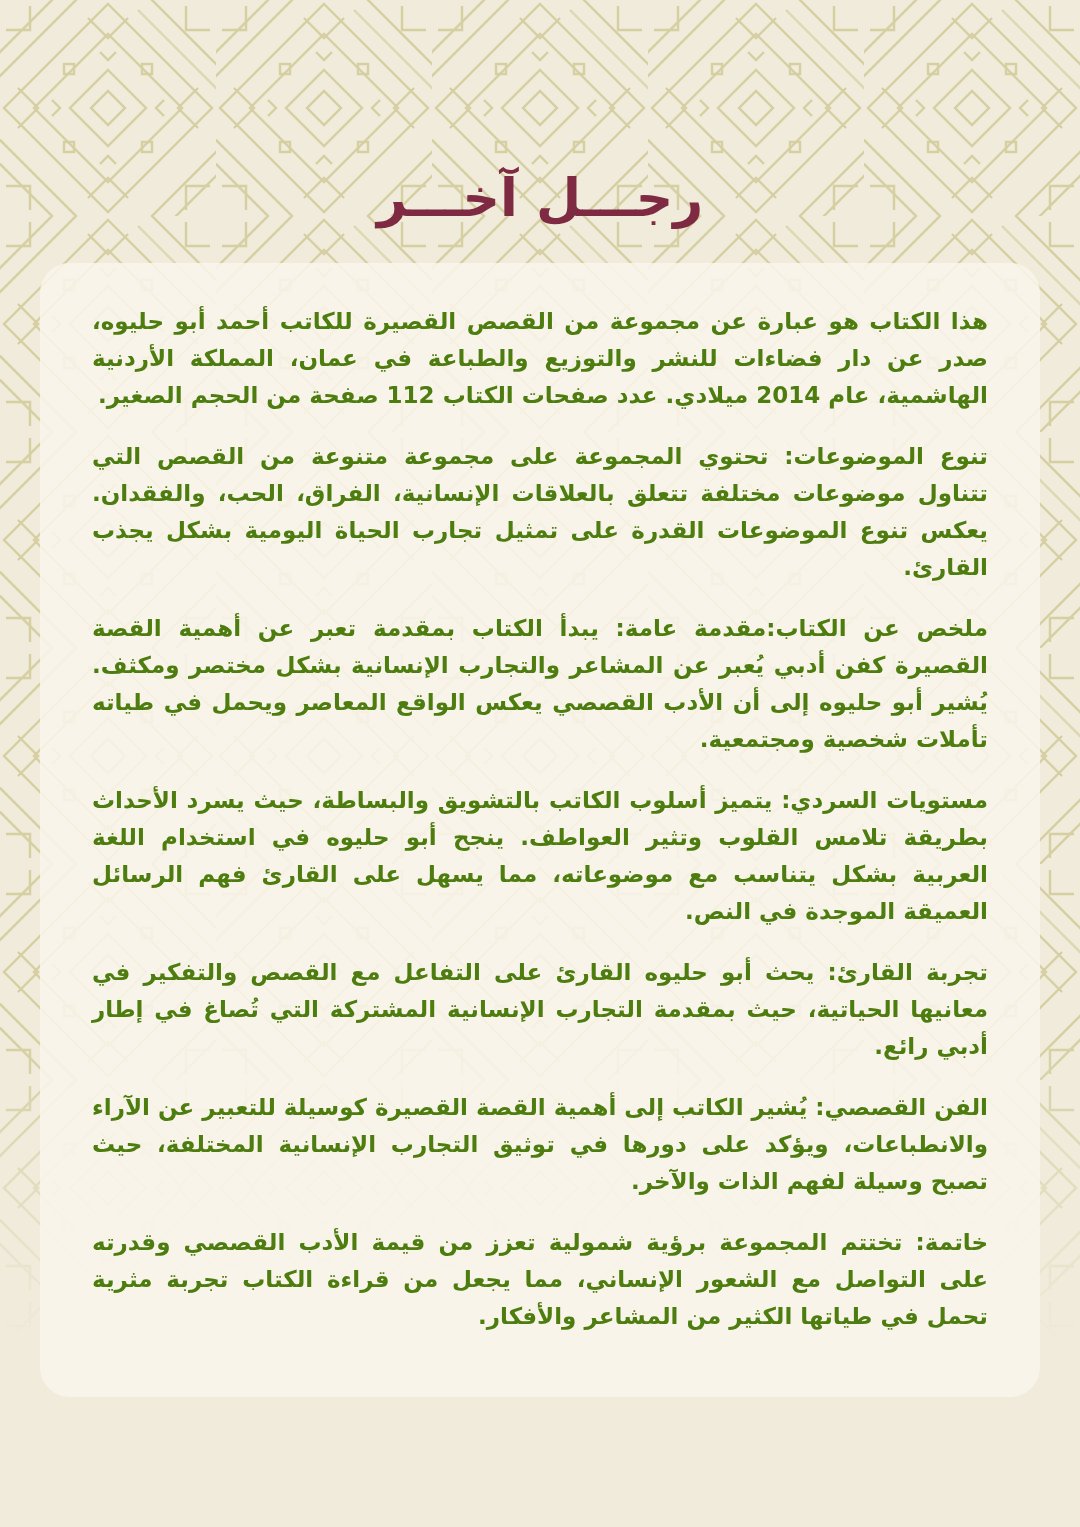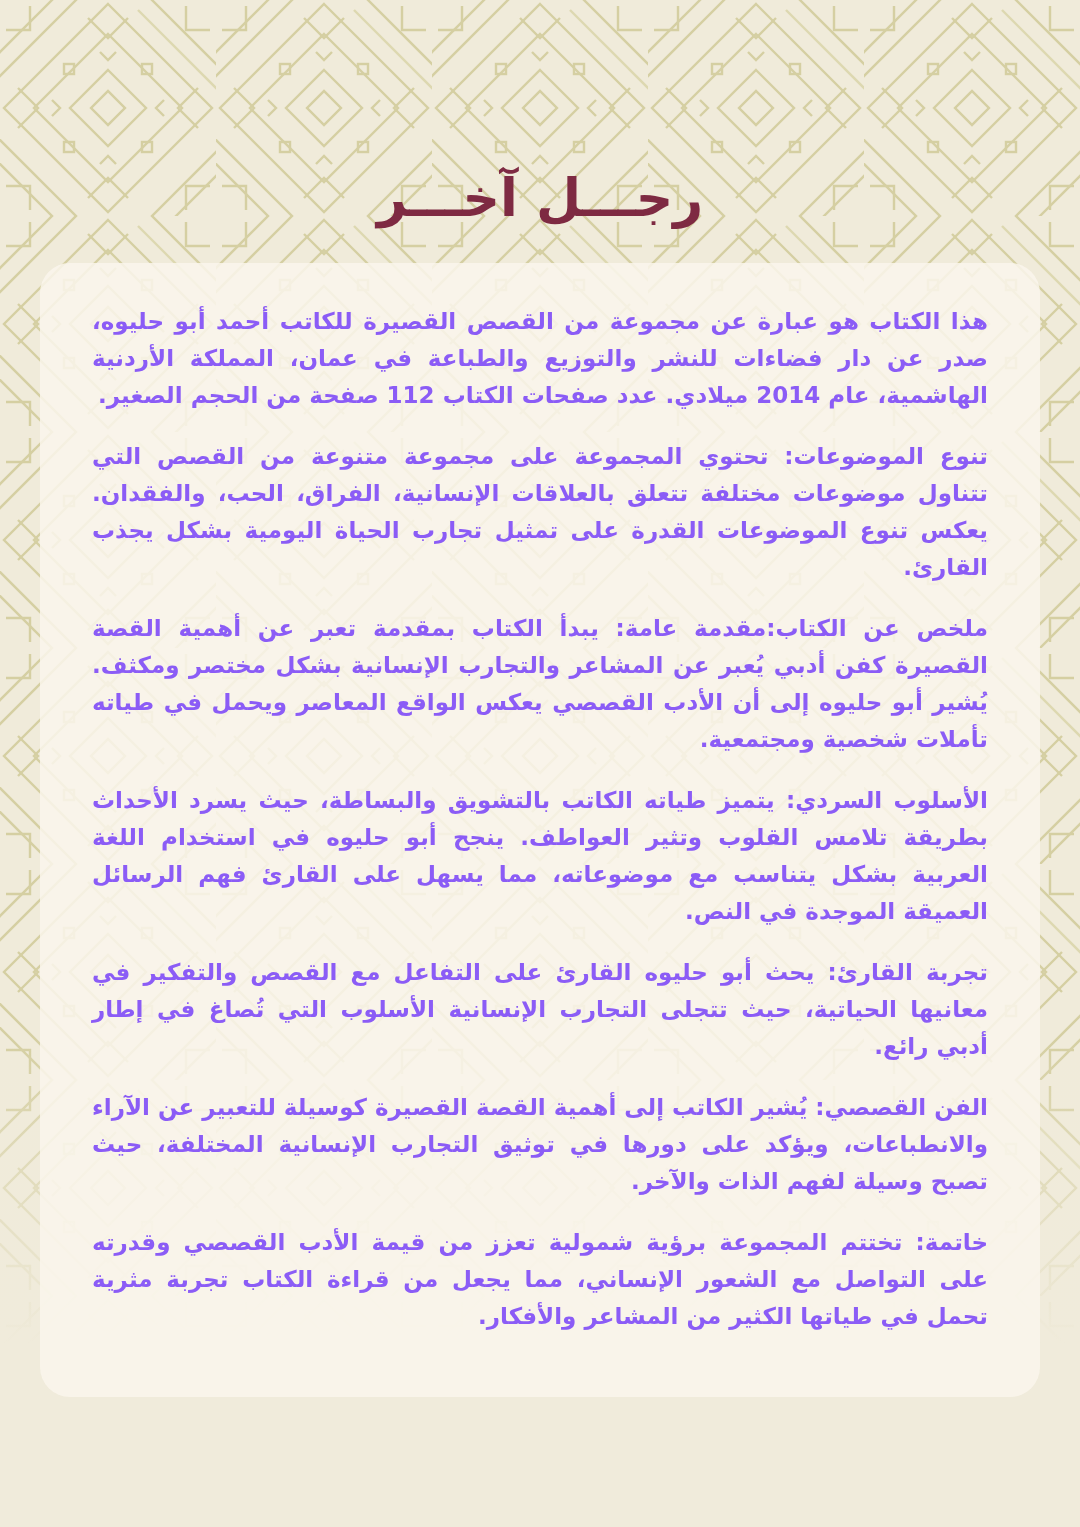--- a/index.html
+++ b/index.html
@@ -43,21 +43,21 @@
     min-height: 1134px;
     box-sizing: border-box;
     background: rgba(250, 246, 236, 0.85);
     border-radius: 30px;
     padding: 40px 52px 34px 52px;
     z-index: 1;
   }
   .paragraphs p {
     direction: rtl;
     text-align: justify;
-    color: #8b5cf6;
+    color: #4d7c0f;
     font-weight: bold;
     font-size: 23px;
     line-height: 37px;
     margin: 0 0 24px 0;
   }
   .paragraphs p:last-child {
     margin-bottom: 0;
   }
 </style>
 </head>
@@ -121,18 +121,18 @@
 
 <div class="title-wrap">
   <h1 class="page-title">رجـــل آخـــر</h1>
 </div>
 
 <div class="content-card">
   <div class="paragraphs">
       <p>هذا الكتاب هو عبارة عن مجموعة من القصص القصيرة للكاتب أحمد أبو حليوه، صدر عن دار فضاءات للنشر والتوزيع والطباعة في عمان، المملكة الأردنية الهاشمية، عام 2014 ميلادي. عدد صفحات الكتاب 112 صفحة من الحجم الصغير.</p>
       <p>تنوع الموضوعات: تحتوي المجموعة على مجموعة متنوعة من القصص التي تتناول موضوعات مختلفة تتعلق بالعلاقات الإنسانية، الفراق، الحب، والفقدان. يعكس تنوع الموضوعات القدرة على تمثيل تجارب الحياة اليومية بشكل يجذب القارئ.</p>
       <p>ملخص عن الكتاب:مقدمة عامة: يبدأ الكتاب بمقدمة تعبر عن أهمية القصة القصيرة كفن أدبي يُعبر عن المشاعر والتجارب الإنسانية بشكل مختصر ومكثف. يُشير أبو حليوه إلى أن الأدب القصصي يعكس الواقع المعاصر ويحمل في طياته تأملات شخصية ومجتمعية.</p>
-      <p>الأسلوب السردي: يتميز طياته الكاتب بالتشويق والبساطة، حيث يسرد الأحداث بطريقة تلامس القلوب وتثير العواطف. ينجح أبو حليوه في استخدام اللغة العربية بشكل يتناسب مع موضوعاته، مما يسهل على القارئ فهم الرسائل العميقة الموجدة في النص.</p>
-      <p>تجربة القارئ: يحث أبو حليوه القارئ على التفاعل مع القصص والتفكير في معانيها الحياتية، حيث تتجلى التجارب الإنسانية الأسلوب التي تُصاغ في إطار أدبي رائع.</p>
+      <p>مستويات السردي: يتميز أسلوب الكاتب بالتشويق والبساطة، حيث يسرد الأحداث بطريقة تلامس القلوب وتثير العواطف. ينجح أبو حليوه في استخدام اللغة العربية بشكل يتناسب مع موضوعاته، مما يسهل على القارئ فهم الرسائل العميقة الموجدة في النص.</p>
+      <p>تجربة القارئ: يحث أبو حليوه القارئ على التفاعل مع القصص والتفكير في معانيها الحياتية، حيث بمقدمة التجارب الإنسانية المشتركة التي تُصاغ في إطار أدبي رائع.</p>
       <p>الفن القصصي: يُشير الكاتب إلى أهمية القصة القصيرة كوسيلة للتعبير عن الآراء والانطباعات، ويؤكد على دورها في توثيق التجارب الإنسانية المختلفة، حيث تصبح وسيلة لفهم الذات والآخر.</p>
       <p>خاتمة: تختتم المجموعة برؤية شمولية تعزز من قيمة الأدب القصصي وقدرته على التواصل مع الشعور الإنساني، مما يجعل من قراءة الكتاب تجربة مثرية تحمل في طياتها الكثير من المشاعر والأفكار.</p>
     </div>
 </div>
 
 </body></html>

